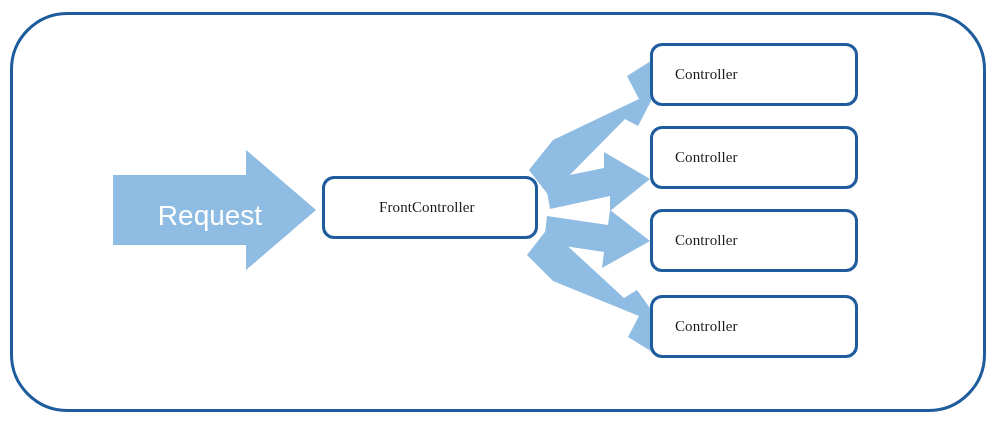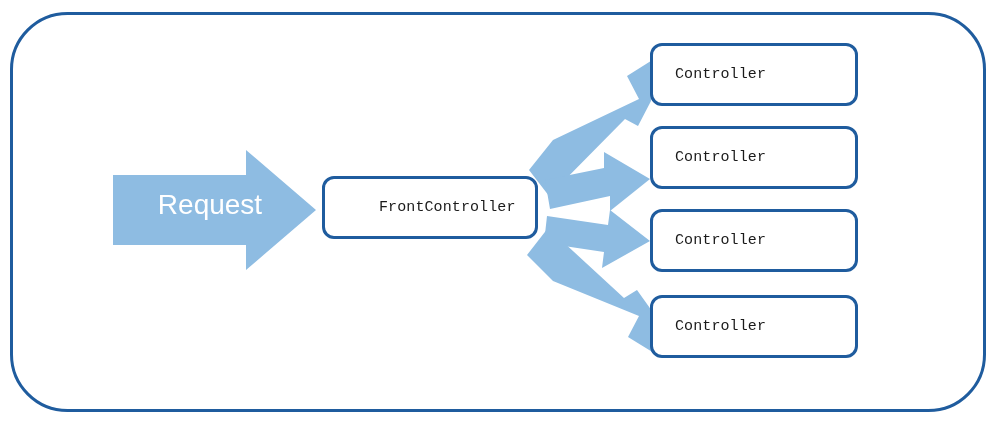--- a/index.html
+++ b/index.html
@@ -28,21 +28,21 @@
     position: absolute;
     box-sizing: border-box;
     background: #ffffff;
     border: 3px solid #1F5C9E;
     border-radius: 12px;
     display: flex;
     align-items: center;
     z-index: 5;
   }
   .node-label {
-    font-family: Liberation Mono, monospace;
+    font-family: Liberation Serif, serif;
     font-size: 15px;
     color: #1a1a1a;
     padding-left: 22px;
     letter-spacing: 0.1px;
     white-space: nowrap;
   }
   #front-controller-box {
     left: 322px;
     top: 176px;
     width: 216px;
@@ -59,21 +59,21 @@
     height: 63px;
   }
   #controller-box-0 { top: 43px; }
   #controller-box-1 { top: 126px; }
   #controller-box-2 { top: 209px; }
   #controller-box-3 { top: 295px; }
 
   .request-label {
     position: absolute;
     left: 140px;
-    top: 189px;
+    top: 200px;
     width: 140px;
     text-align: center;
     font-family: "Liberation Sans", sans-serif;
     font-size: 28px;
     color: #ffffff;
     z-index: 6;
     pointer-events: none;
     white-space: nowrap;
   }
 </style>

